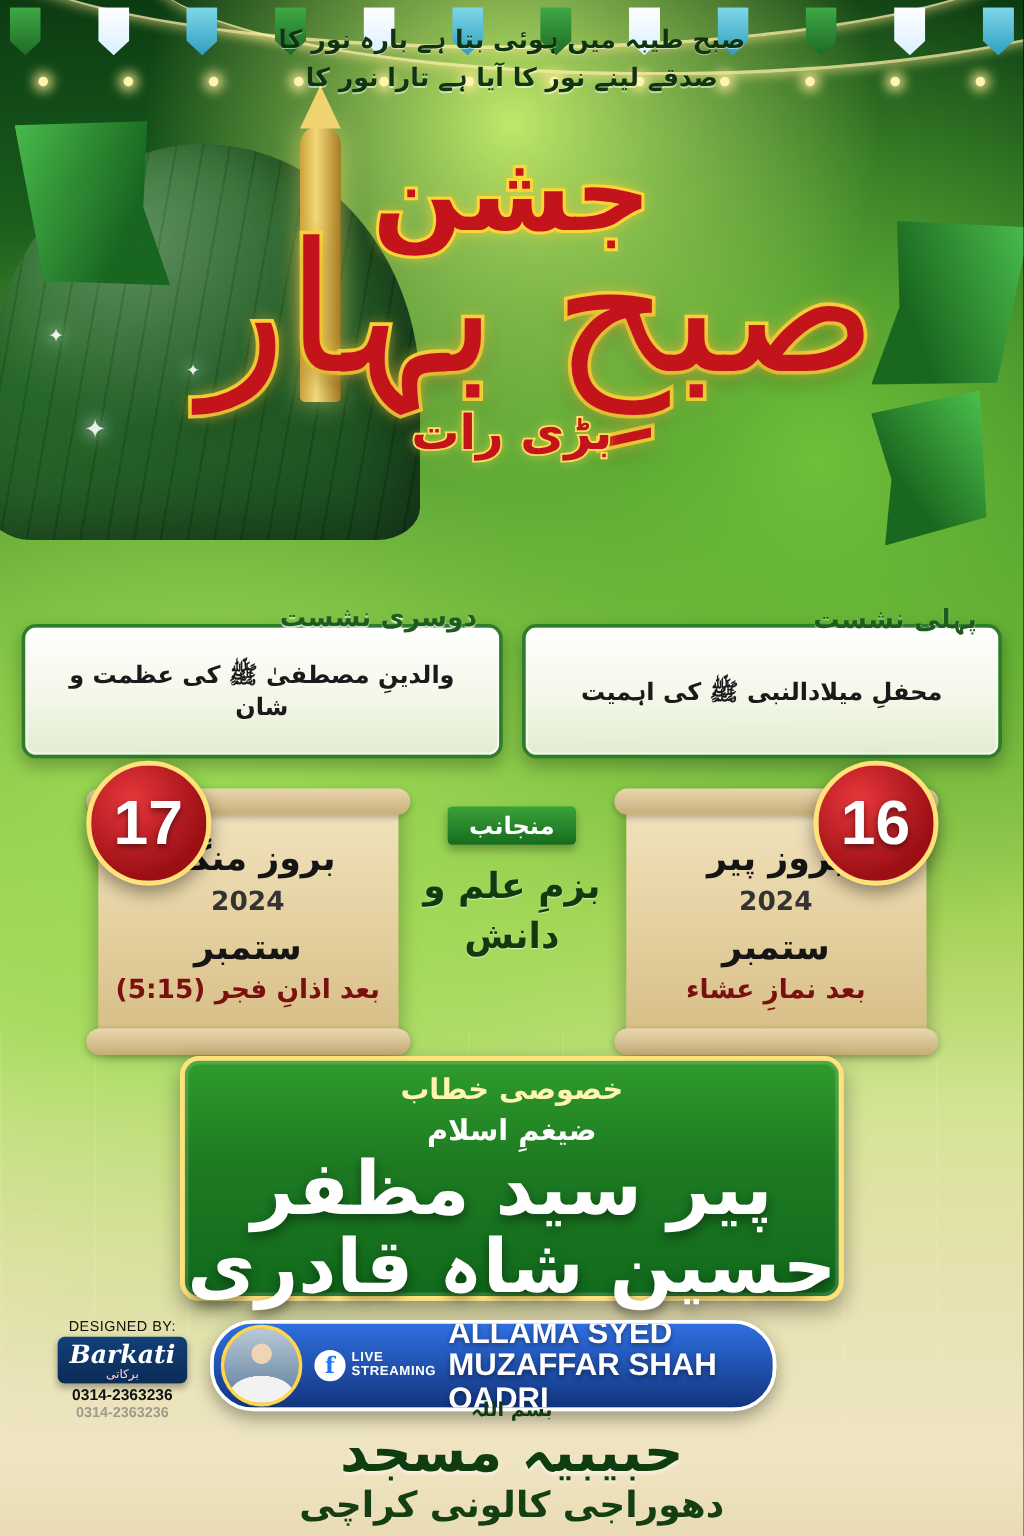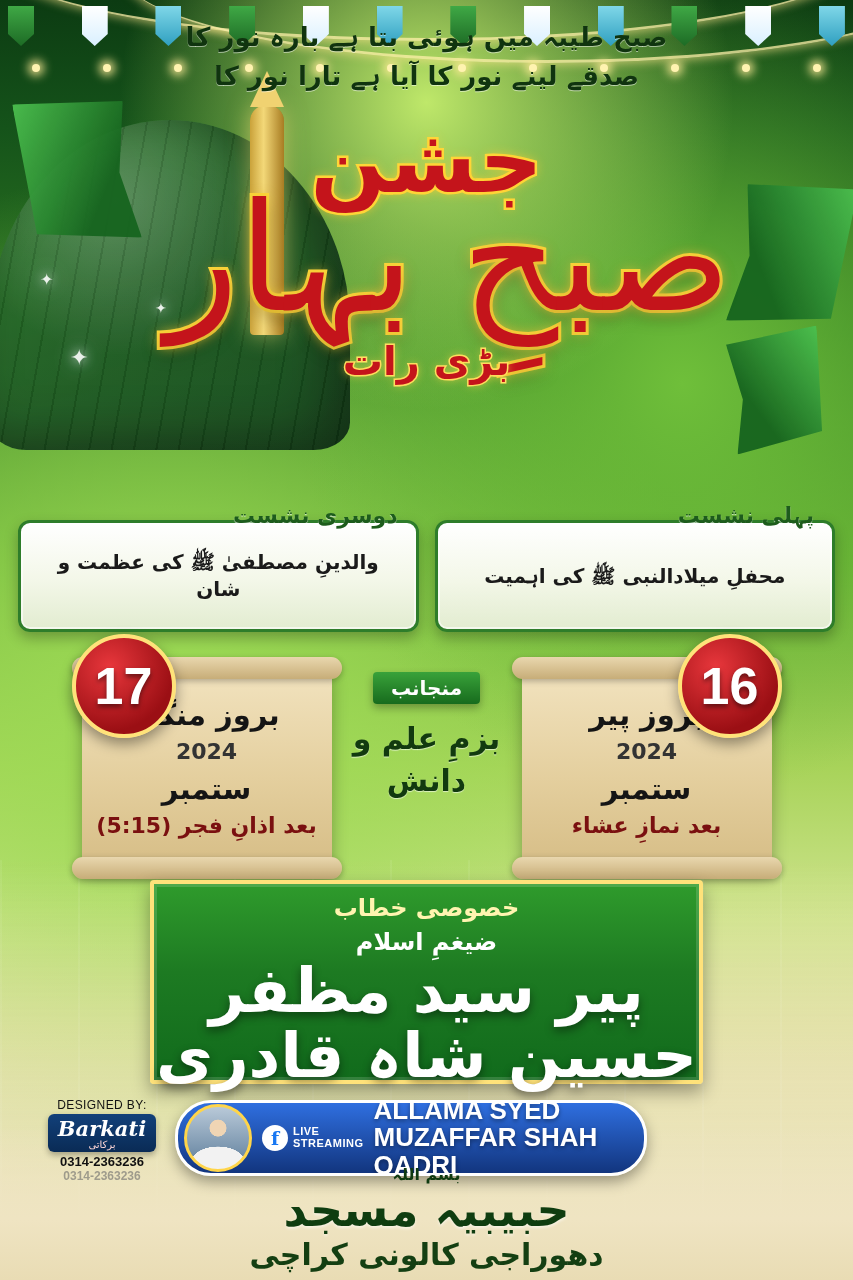--- a/index.html
+++ b/index.html
@@ -144,21 +144,21 @@
   
   .couplet {
     position: absolute;
     top: 18px; left: 0; right: 0;
     text-align: center;
     direction: rtl;
     color: #10340f;
     font-family: "DejaVu Sans", sans-serif;
     font-weight: bold;
     line-height: 1.5;
-    font-size: 26px;
+    font-size: 21px;
     text-shadow: 0 1px 0 rgba(255,255,255,.5);
   }
   .couplet div { letter-spacing: .5px; }
 
   
   .title-wrap {
     position: absolute;
     top: 110px; left: 0; right: 0;
     text-align: center;
     direction: rtl;
@@ -341,21 +341,21 @@
     line-height: 1.4;
     text-shadow: 0 1px 1px rgba(255,255,255,.6);
   }
 
   
   .speaker-panel {
     position: absolute;
     left: 150px; right: 150px;
     top: 880px;
     height: 190px;
-    border-radius: 4px;
+    border-radius: 16px;
     background: linear-gradient(180deg,#2f9b2c 0%, #1d7a22 45%, #116b1c 100%);
     border: 4px solid #ffe27a;
     box-shadow: 0 8px 18px rgba(0,0,0,.35), inset 0 0 0 3px rgba(255,255,255,.15);
     direction: rtl;
     text-align: center;
     padding-top: 6px;
   }
   .khitab {
     font-family: "DejaVu Sans", sans-serif;
     font-weight: bold;

